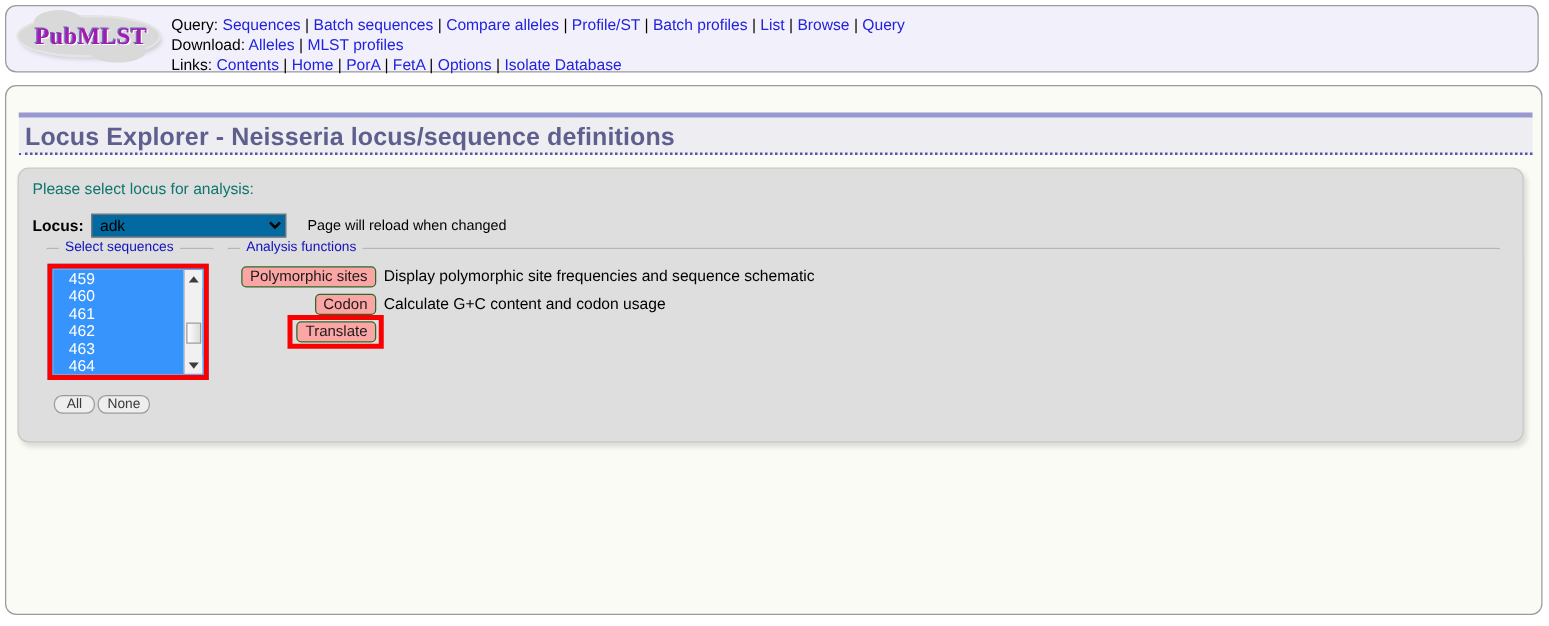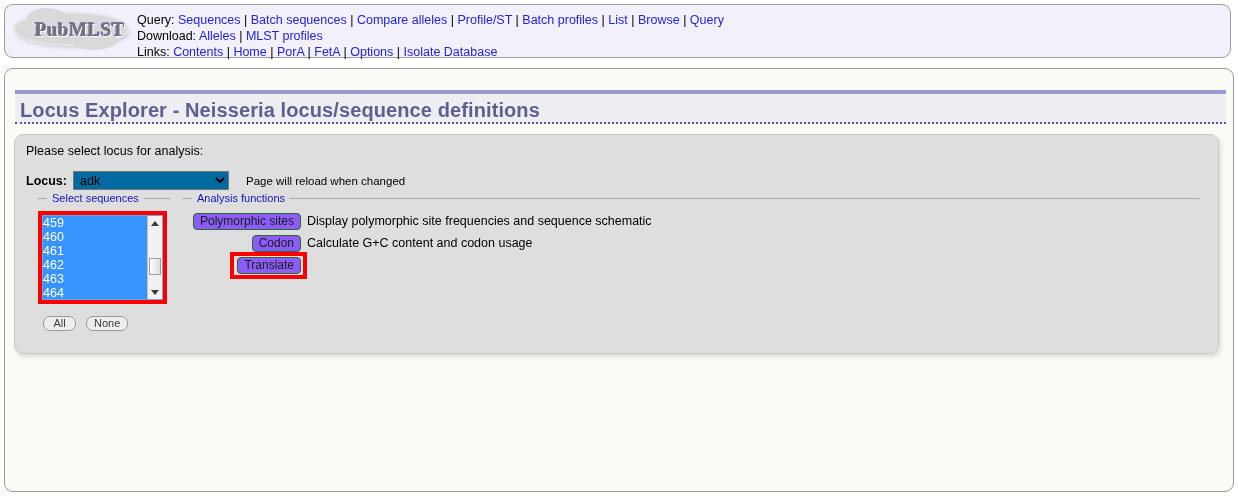--- a/index.html
+++ b/index.html
@@ -67,26 +67,26 @@
     width: 46px;
     height: 18px;
     background: #d9d9d9;
     border-radius: 50%;
   }
   #logo .wordmark {
     position: absolute;
     left: 10px;
     top: 11px;
     width: 104px;
-    text-align: right;
+    text-align: center;
     font-family: "Liberation Serif", serif;
     font-weight: bold;
     font-size: 19px;
     letter-spacing: 0.5px;
-    color: #737373;
+    color: #a21caf;
     text-shadow: 1px 1px 0 #ffffff, -1px -1px 0 #6f6fbb, 0 0 1px #8b8bd4;
     z-index: 2;
   }
 
   #nav-lines {
     margin-left: 6px;
     margin-top: 7px;
     line-height: 16px;
     font-size: 12.5px;
     color: #000;
@@ -147,21 +147,21 @@
     border: 1px solid #c8c8c8;
     border-radius: 9px;
     box-sizing: border-box;
     box-shadow: 2px 3px 4px rgba(0,0,0,0.12);
   }
   #prompt-text {
     position: absolute;
     left: 11px;
     top: 9px;
     font-size: 12.5px;
-    color: #000000;
+    color: #0f766e;
   }
 
   #locus-row {
     position: absolute;
     left: 11px;
     top: 36px;
     display: flex;
     align-items: center;
   }
   #locus-label {
@@ -243,21 +243,21 @@
     left: 0;
     top: 0;
     width: 106px;
     margin: 0;
     padding: 0;
     list-style: none;
   }
   #seq-list li {
     height: 14px;
     line-height: 14px;
-    padding-left: 0;
+    padding-left: 12px;
     font-size: 12.5px;
     color: #ffffff;
     background: #3894fd;
     white-space: nowrap;
   }
   #seq-scrollbar {
     position: absolute;
     right: 0;
     top: 0;
     width: 15px;
@@ -295,21 +295,21 @@
     background: linear-gradient(to right, #fefefe, #dcdcdc);
     border: 1px solid #9d9d9d;
     box-sizing: border-box;
   }
 
   #all-none-row {
     position: absolute;
     left: 28px;
     top: 181px;
     display: flex;
-    gap: 10px;
+    gap: 2px;
   }
   .small-btn {
     min-width: 33px;
     height: 15px;
     line-height: 13px;
     text-align: center;
     font-family: "Liberation Sans", sans-serif;
     font-size: 11px;
     color: #3a3a3a;
     background: #eeeeee;
@@ -350,21 +350,21 @@
     padding-right: 6px;
     box-sizing: border-box;
     position: relative;
   }
   .an-btn {
     height: 17px;
     line-height: 15px;
     font-family: "Liberation Sans", sans-serif;
     font-size: 12px;
     color: #1c1c1c;
-    background: #8b5cf6;
+    background: #fca5a5;
     border: 1px solid #2a6b2a;
     border-radius: 4px;
     padding: 0 6px;
     box-sizing: border-box;
     white-space: nowrap;
     cursor: pointer;
   }
   .an-desc {
     font-size: 12.5px;
     color: #000;

